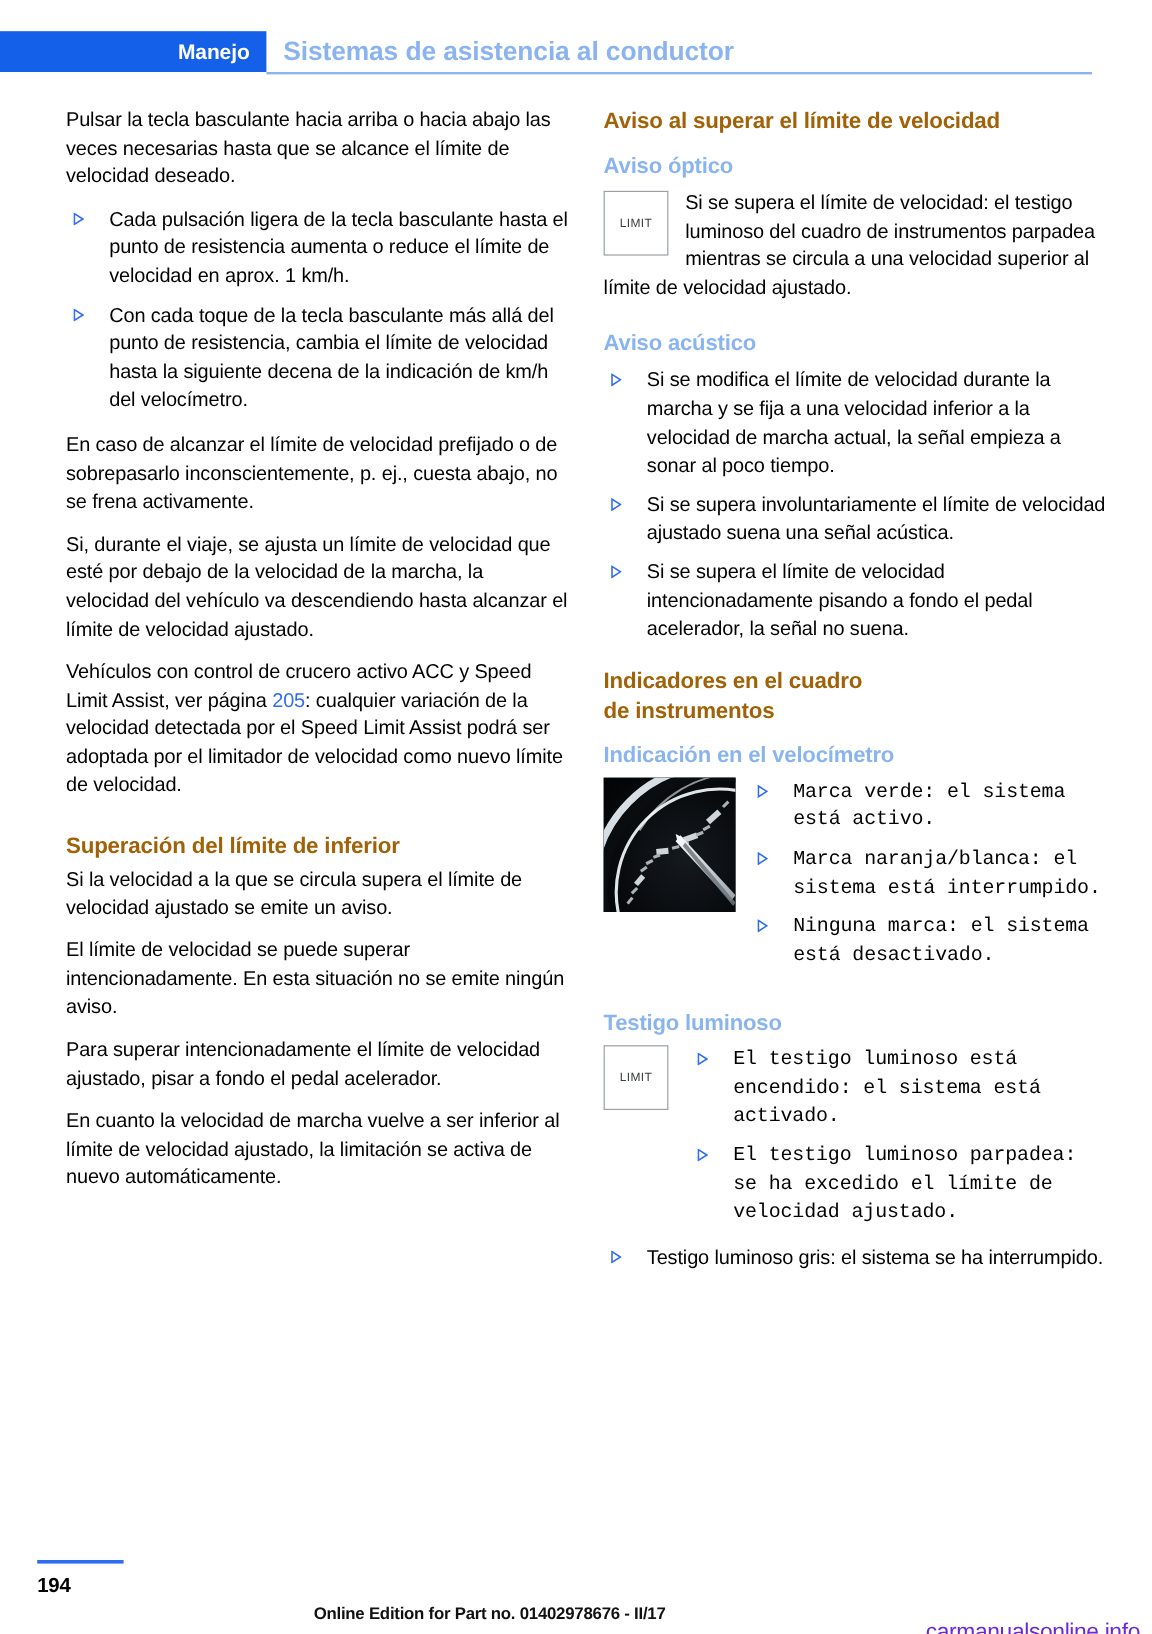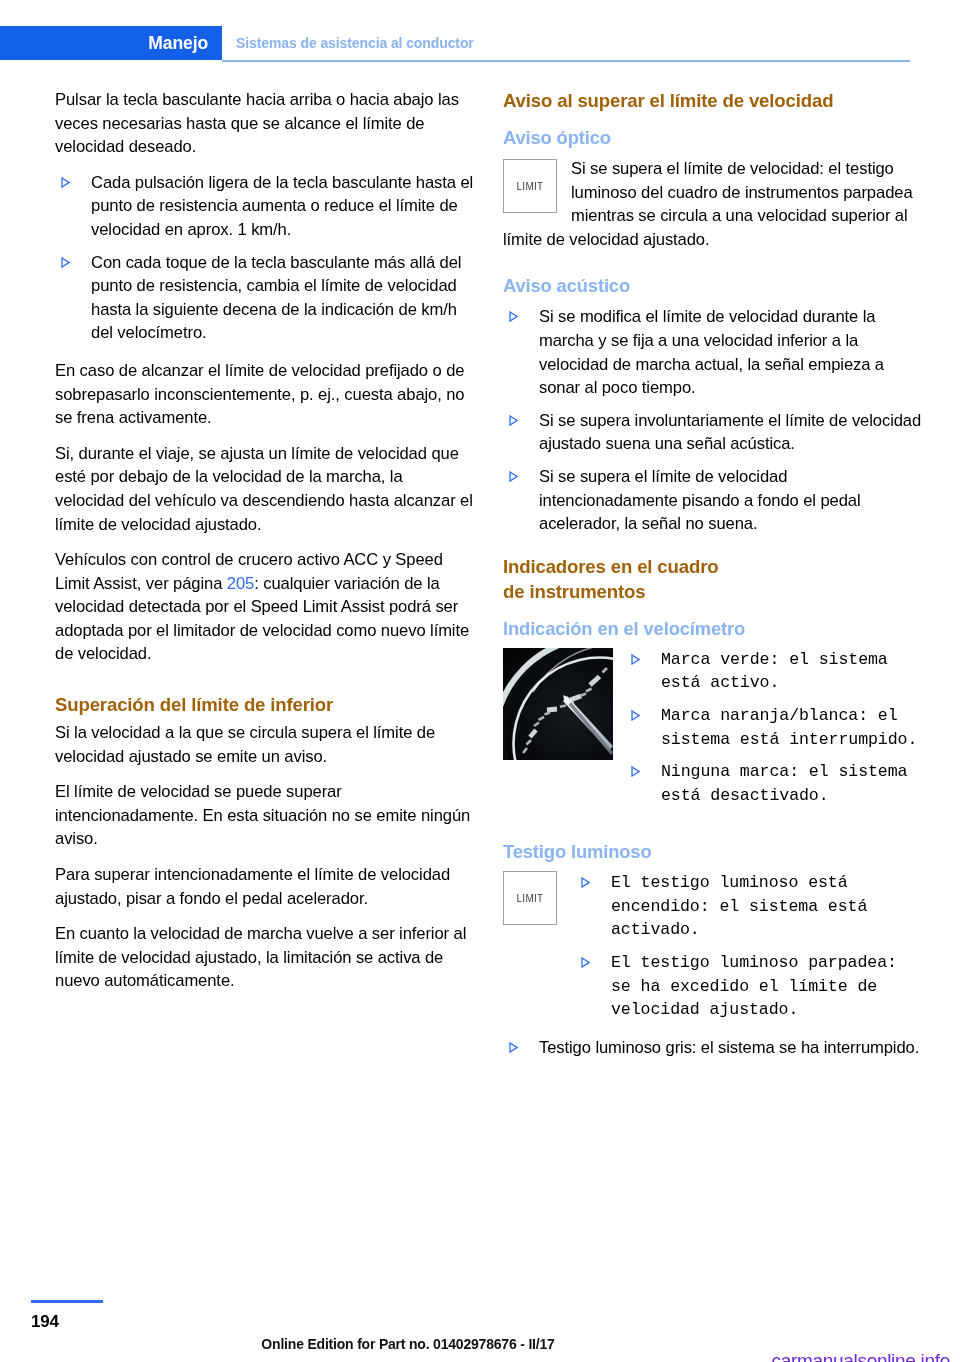--- a/index.html
+++ b/index.html
@@ -35,21 +35,21 @@
     align-items: center;
     justify-content: flex-end;
     width: 222px;
     padding-right: 14px;
     box-sizing: border-box;
     letter-spacing: -0.1px;
   }
   .header-section {
     color: #8ab4f0;
     font-weight: bold;
-    font-size: 14px;
+    font-size: 22px;
     display: flex;
     align-items: center;
     padding-left: 14px;
     letter-spacing: -0.1px;
   }
   .header-rule {
     position: absolute;
     left: 222px;
     top: 60px;
     width: 688px;

